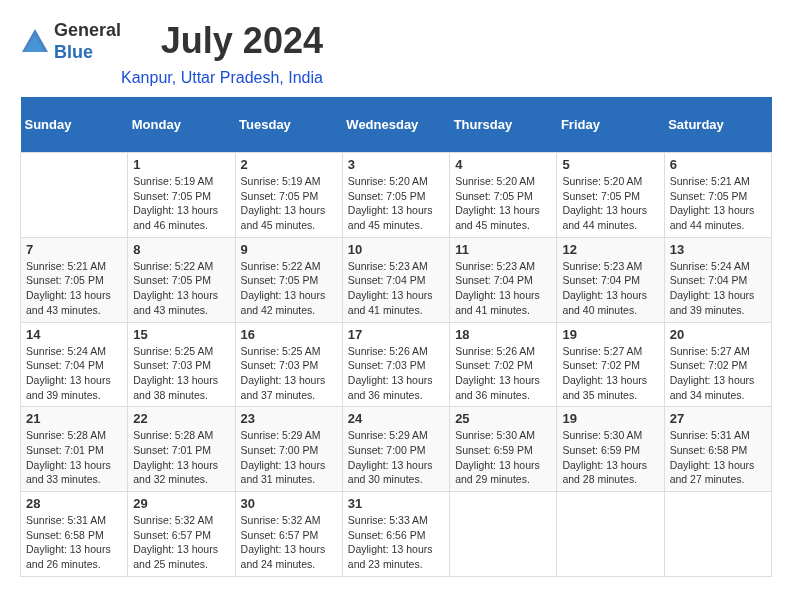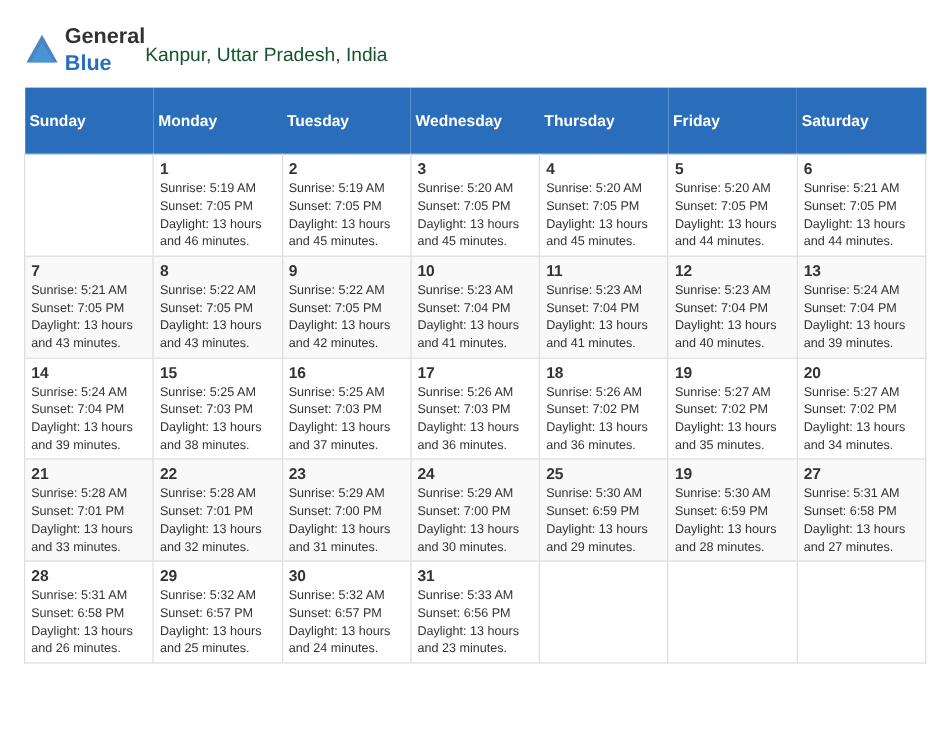--- a/index.html
+++ b/index.html
@@ -35,22 +35,22 @@
     .title-section {
       text-align: right;
     }
     .main-title {
       font-size: 36px;
       font-weight: bold;
       color: #333;
     }
     .subtitle {
       font-size: 16px;
-      color: #14532d;
-      margin-top: 18px;
+      color: #1d4ed8;
+      margin-top: 7px;
     }
     table {
       width: 100%;
       border-collapse: collapse;
       font-size: 11px;
     }
     thead tr th {
       background-color: #2a6ebb;
       color: #fff;
       padding: 20px 4px;
@@ -94,20 +94,21 @@
     <svg class="logo-icon" viewBox="0 0 30 30" xmlns="http://www.w3.org/2000/svg">
       <polygon points="15,2 28,25 2,25" fill="#2a6ebb" opacity="0.85"></polygon>
       <polygon points="15,8 25,25 5,25" fill="#4a9fdd" opacity="0.6"></polygon>
     </svg>
     <div class="logo-text">
       <span class="logo-general">General</span><br>
       <span class="logo-blue">Blue</span>
     </div>
   </div>
   <div class="title-section">
+    <div class="main-title">July 2024</div>
     <div class="subtitle">Kanpur, Uttar Pradesh, India</div>
   </div>
 </div>
 
 <table>
   <thead>
     <tr>
     <th>Sunday</th>
         <th>Monday</th>
         <th>Tuesday</th>

